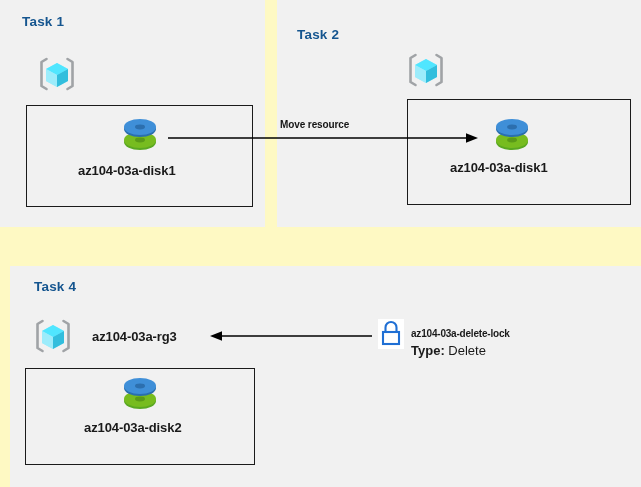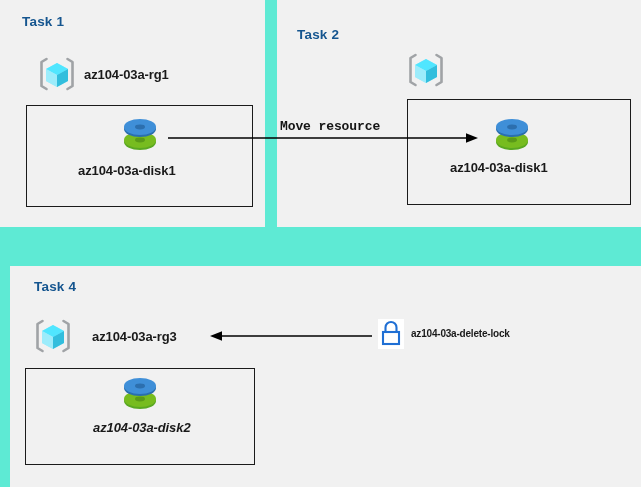--- a/index.html
+++ b/index.html
@@ -12,21 +12,21 @@
     height: 487px;
     position: relative;
     overflow: hidden;
     font-family: "Liberation Sans", "DejaVu Sans", sans-serif;
   }
   #stage {
     position: absolute;
     left: 0; top: 0;
     width: 641px;
     height: 487px;
-    background: #5eead4;
+    background: #fef9c3;
   }
 
   .panel {
     position: absolute;
     background: #f1f1f1;
     box-sizing: border-box;
   }
   .panel-title {
     position: absolute;
     font-size: 13.5px;
@@ -78,26 +78,25 @@
   .lock-icon svg { display: block; width: 100%; height: 100%; }
 
   
   .arrow {
     position: absolute;
   }
   .arrow svg { display: block; overflow: visible; }
 
   .arrow-label {
     position: absolute;
-    font-size: 13px;
+    font-size: 10px;
     font-weight: bold;
     color: #151515;
     white-space: nowrap;
     letter-spacing: -0.1px;
-    font-family: Liberation Mono, monospace;
   }
 
   .lock-text {
     position: absolute;
     white-space: nowrap;
     line-height: 17px;
   }
   .lock-text .l1 {
     display: block;
     font-size: 10px;
@@ -125,21 +124,20 @@
     <svg viewBox="0 0 40 36">
       <path d="M9.5 3 L4.5 6 L4.5 30 L9.5 33" fill="none" stroke="#a0a3a6" stroke-width="2.6" stroke-linecap="round" stroke-linejoin="round"></path>
       <path d="M30.5 3 L35.5 6 L35.5 30 L30.5 33" fill="none" stroke="#a0a3a6" stroke-width="2.6" stroke-linecap="round" stroke-linejoin="round"></path>
       <polygon points="20,7 31,13 31,25 20,31 9,25 9,13" fill="#9cecfb"></polygon>
       <polygon points="20,7 31,13 20,19 9,13" fill="#50e6ff"></polygon>
       <polygon points="20,19 31,13 31,25 20,31" fill="#32bedd"></polygon>
       <polygon points="20,19 9,13 9,25 20,31" fill="#9cecfb"></polygon>
     </svg>
   </div>
 
-  <div class="label" style="left:84px; top:67px;">az104-03a-rg1</div>
 
   <div class="inner-box" style="left:26px; top:105px; width:227px; height:102px;"></div>
 
   <div class="disk-icon" style="left:120px; top:115px;">
     <svg viewBox="0 0 40 42">
       <ellipse cx="20" cy="27" rx="16" ry="8" fill="#5aa822"></ellipse>
       <ellipse cx="20" cy="25" rx="16" ry="8" fill="#77bc1f"></ellipse>
       <ellipse cx="20" cy="25" rx="5" ry="2.4" fill="#5a9a18"></ellipse>
       <ellipse cx="20" cy="14" rx="16" ry="8" fill="#2a6fae"></ellipse>
       <ellipse cx="20" cy="12" rx="16" ry="8" fill="#3f8fd8"></ellipse>
@@ -212,33 +210,34 @@
     <svg viewBox="0 0 40 42">
       <ellipse cx="20" cy="27" rx="16" ry="8" fill="#5aa822"></ellipse>
       <ellipse cx="20" cy="25" rx="16" ry="8" fill="#77bc1f"></ellipse>
       <ellipse cx="20" cy="25" rx="5" ry="2.4" fill="#5a9a18"></ellipse>
       <ellipse cx="20" cy="14" rx="16" ry="8" fill="#2a6fae"></ellipse>
       <ellipse cx="20" cy="12" rx="16" ry="8" fill="#3f8fd8"></ellipse>
       <ellipse cx="20" cy="12" rx="5" ry="2.4" fill="#2c6fae"></ellipse>
     </svg>
   </div>
 
-  <div class="label" style="left:93px; top:420px;font-style:italic;">az104-03a-disk2</div>
+  <div class="label" style="left:84px; top:420px;">az104-03a-disk2</div>
 
   <div class="arrow" style="left:210px; top:328px; width:162px; height:16px;">
     <svg width="162" height="16" viewBox="0 0 162 16">
       <line x1="12" y1="8" x2="162" y2="8" stroke="#000000" stroke-width="1.6"></line>
       <polygon points="0,8 12,3.2 12,12.8" fill="#000000"></polygon>
     </svg>
   </div>
 
   <div class="lock-icon" style="left:378px; top:319px;">
     <svg viewBox="0 0 26 30">
       <path d="M7.5 13 L7.5 8.5 A5.5 5.5 0 0 1 18.5 8.5 L18.5 13" fill="none" stroke="#1f6fd4" stroke-width="2.1"></path>
       <rect x="5" y="13" width="16" height="12" fill="none" stroke="#1f6fd4" stroke-width="2.1"></rect>
     </svg>
   </div>
 
   <div class="lock-text" style="left:411px; top:325px;">
     <span class="l1">az104-03a-delete-lock</span>
+    <span class="l2"><b>Type:</b> <span>Delete</span></span>
   </div>
 
 </div>
 
 </body></html>

